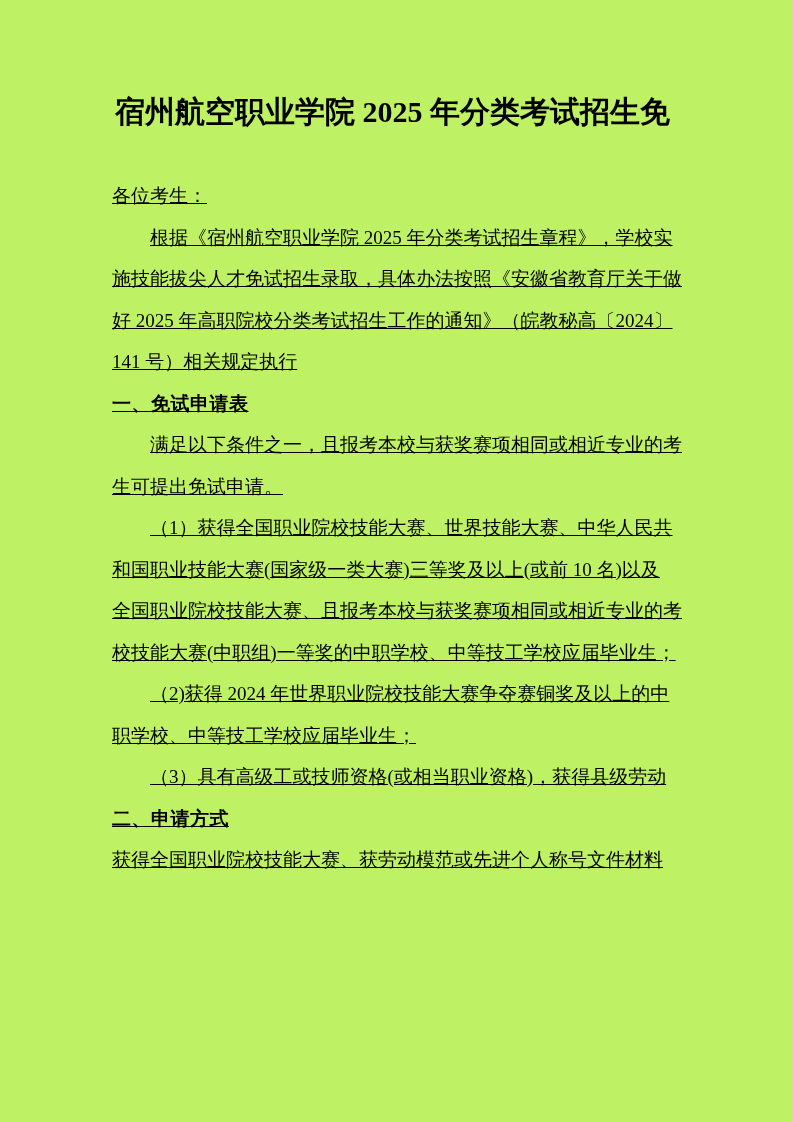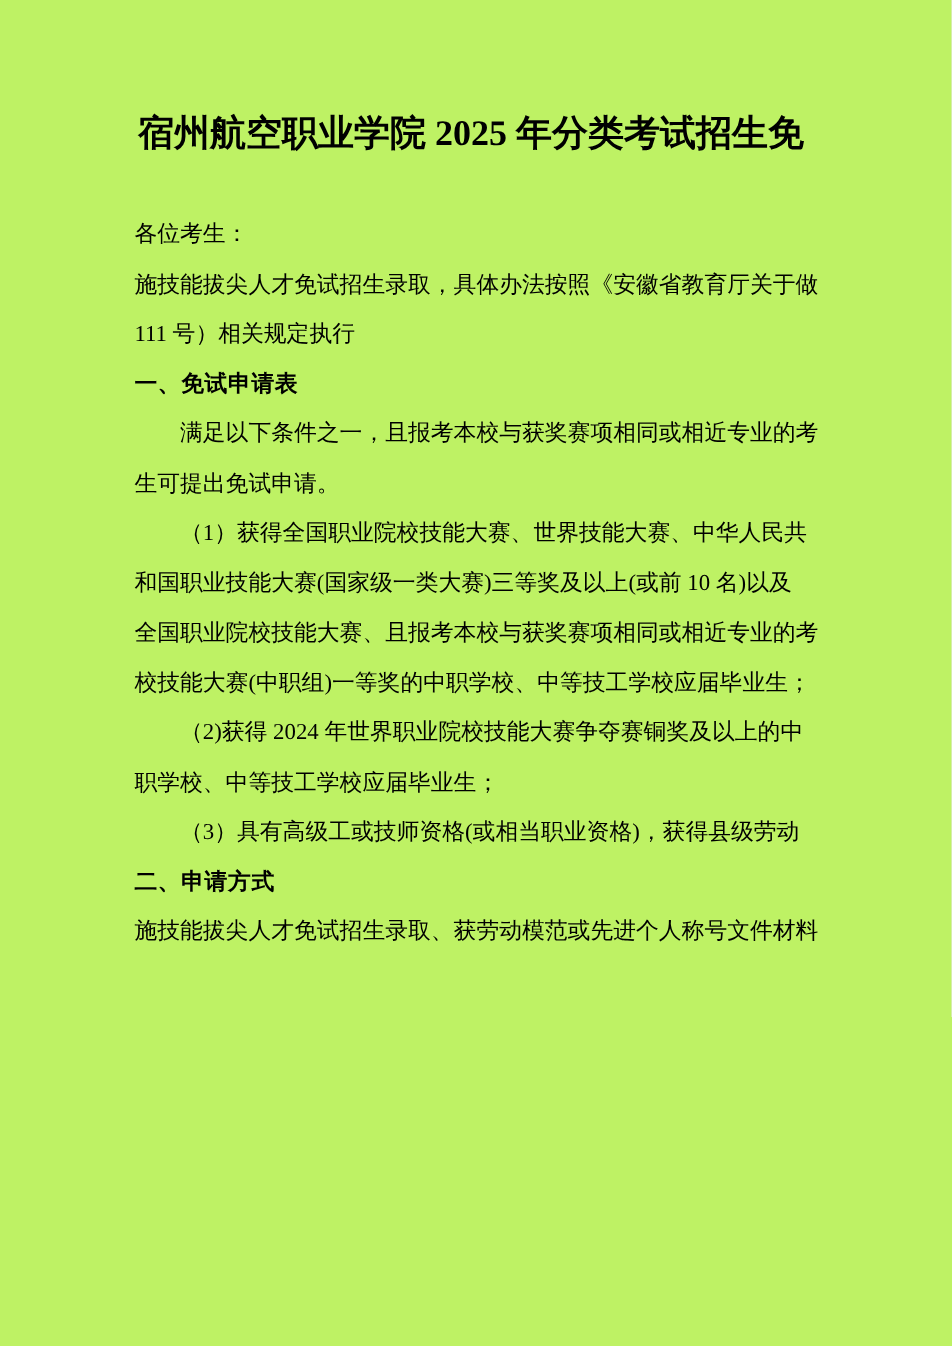--- a/index.html
+++ b/index.html
@@ -27,20 +27,21 @@
   }
   .doc-title .title-line{white-space:nowrap;}
   .doc-body{
     margin-top:40px;
     font-size:19px;
     line-height:41.5px;
   }
   .line{
     white-space:nowrap;
     text-align:left;
+    text-decoration:underline;
   }
   .line.greeting{text-indent:0;}
   .line.para-first{text-indent:38px;}
   .line.para-cont{text-indent:0;}
   .line.heading{
     text-indent:0;
     font-weight:700;
     font-family:"Liberation Sans","DejaVu Sans",sans-serif;
     letter-spacing:0.5px;
   }
@@ -50,30 +51,32 @@
 
 <div class="page">
   <div class="content">
 
     <div class="doc-title">
       <div class="title-line">宿州航空职业学院 2025 年分类考试招生免</div>
     </div>
 
     <div class="doc-body">
       <div class="line greeting">各位考生：</div>
+      <div class="line para-first">根据《宿州航空职业学院 2025 年分类考试招生章程》，学校实</div>
       <div class="line para-cont">施技能拔尖人才免试招生录取，具体办法按照《安徽省教育厅关于做</div>
-      <div class="line para-cont">111 号）相关规定执行</div>
+      <div class="line para-cont">好 2025 年高职院校分类考试招生工作的通知》（皖教秘高〔2024〕</div>
+      <div class="line para-cont">141 号）相关规定执行</div>
       <div class="line heading">一、免试申请表</div>
       <div class="line para-first">满足以下条件之一，且报考本校与获奖赛项相同或相近专业的考</div>
       <div class="line para-cont">生可提出免试申请。</div>
       <div class="line para-first">（1）获得全国职业院校技能大赛、世界技能大赛、中华人民共</div>
       <div class="line para-cont">和国职业技能大赛(国家级一类大赛)三等奖及以上(或前 10 名)以及</div>
       <div class="line para-cont">全国职业院校技能大赛、且报考本校与获奖赛项相同或相近专业的考</div>
       <div class="line para-cont">校技能大赛(中职组)一等奖的中职学校、中等技工学校应届毕业生；</div>
       <div class="line para-first">（2)获得 2024 年世界职业院校技能大赛争夺赛铜奖及以上的中</div>
       <div class="line para-cont">职学校、中等技工学校应届毕业生；</div>
       <div class="line para-first">（3）具有高级工或技师资格(或相当职业资格)，获得县级劳动</div>
       <div class="line heading">二、申请方式</div>
-      <div class="line para-cont">施技能拔尖人才免试招生录取、获劳动模范或先进个人称号文件材料</div>
+      <div class="line para-cont">获得全国职业院校技能大赛、获劳动模范或先进个人称号文件材料</div>
     </div>
 
   </div>
 </div>
 
 </body></html>

